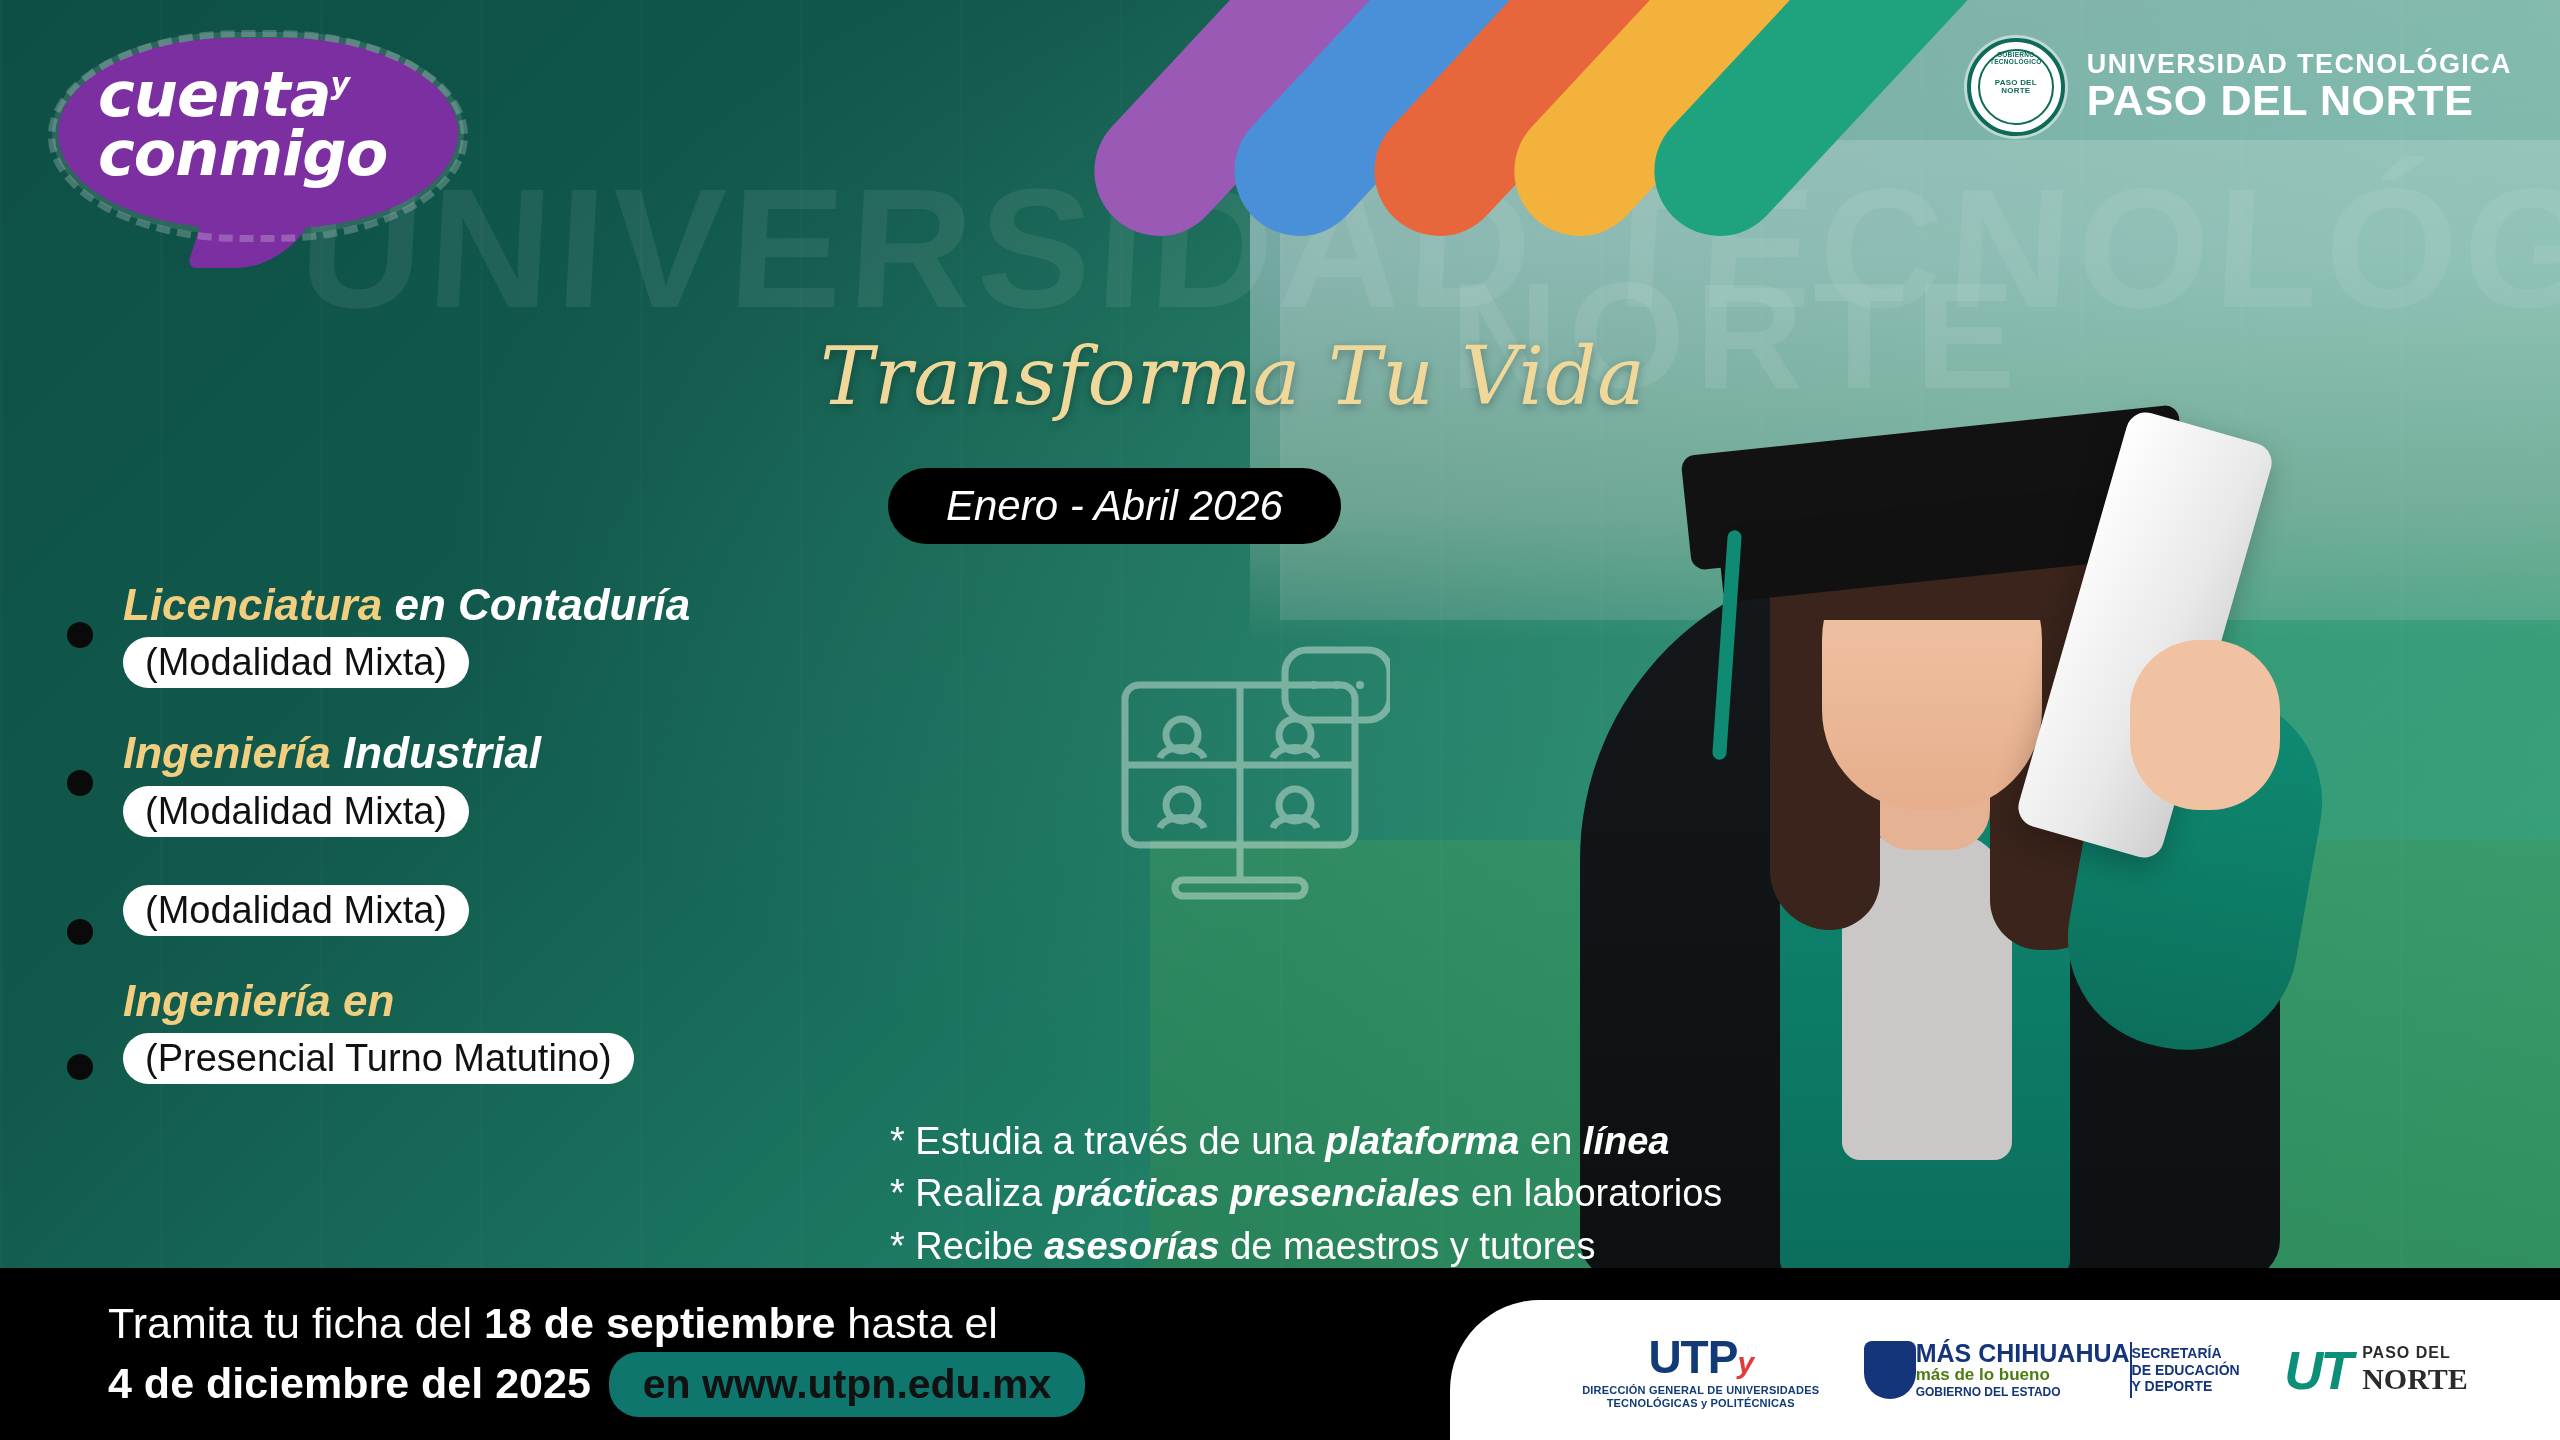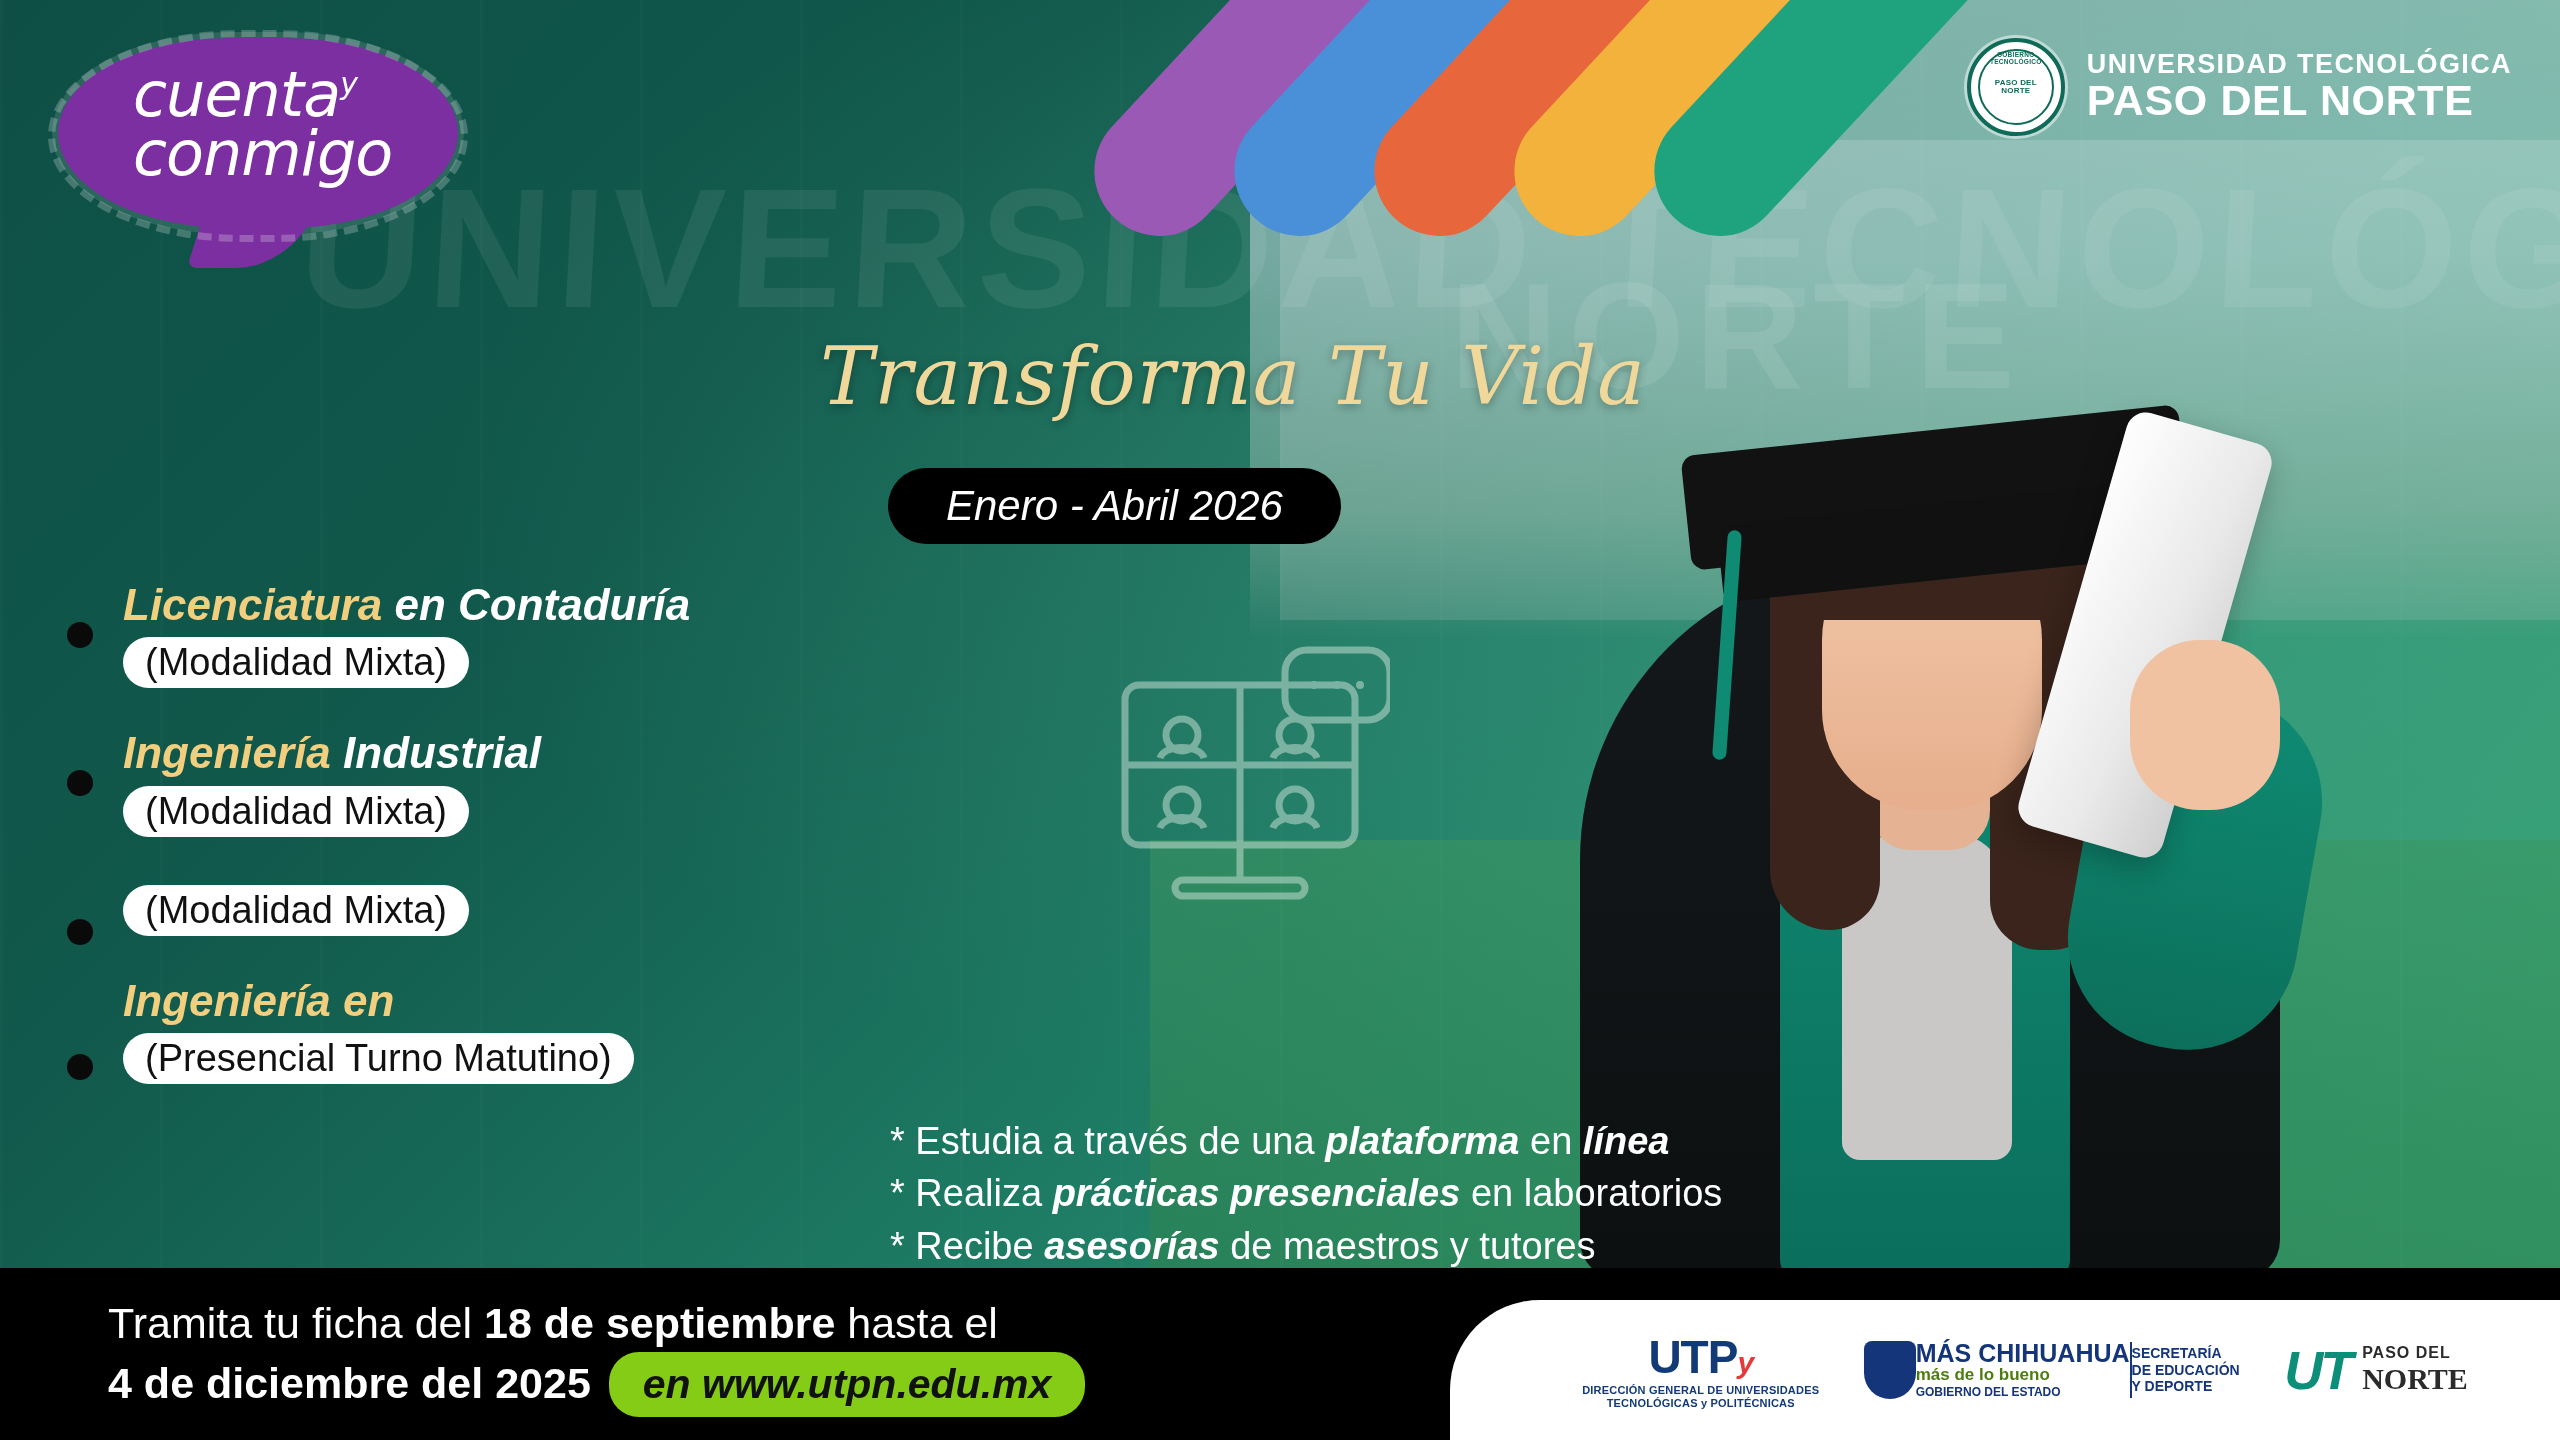--- a/index.html
+++ b/index.html
@@ -116,21 +116,21 @@
   }
   .badge-ring {
     position: absolute; left: 0px; top: 0px; width: 420px; height: 212px;
     border: 7px dashed rgba(255,255,255,0.45);
     border-radius: 210px / 115px;
     opacity: .5;
   }
   .badge-text {
     position: absolute; left: 50px; top: 36px; z-index: 3;
     color: #fff; font-family: "DejaVu Sans", sans-serif;
-    font-weight: 400; font-style: italic; line-height: .92; margin-left: 35px;
+    font-weight: 700; font-style: italic; line-height: .92;
   }
   .badge-text .l1 { font-size: 62px; letter-spacing: -1px; }
   .badge-text .l2 { font-size: 62px; letter-spacing: -1px; margin-top: 2px; }
   .badge-text .dot { font-size: 30px; vertical-align: super; }
 
   
   .headline {
     position: absolute; top: 200px; left: 470px; z-index: 30;
     font-size: 108px; font-weight: 800; font-style: italic;
     color: #ffffff; letter-spacing: -1px; white-space: nowrap;
@@ -234,23 +234,23 @@
   .bottombar {
     position: absolute; left: 0; bottom: 0; width: 2560px; height: 172px;
     background: #000; z-index: 50;
   }
   .bottom-text {
     position: absolute; left: 108px; top: 26px; color: #fff;
     font-size: 43px; line-height: 1.35; white-space: nowrap;
   }
   .bottom-text b { font-weight: 800; text-align: center; }
   .url-pill {
-    display: inline-block; background: #84cc16; color: #111;
+    display: inline-block; background: #0f766e; color: #111;
     border-radius: 30px; padding: 5px 34px; margin-left: 18px;
-    font-style: italic; font-weight: 700; font-size: 41px;
+    font-weight: 700; font-size: 41px;
   }
   .bottom-white {
     position: absolute; right: 0; bottom: 0; width: 1110px; height: 140px;
     background: #fff; border-radius: 90px 0 0 0;
     display: flex; align-items: center; justify-content: space-around;
     padding: 0 70px 0 110px;
   }
   .logo-utp { text-align: center; color: #123a77; }
   .logo-utp .big { font-size: 46px; font-weight: 800; letter-spacing: -1px; }
   .logo-utp .big .y { color: #e33b3b; font-size: 30px; font-style: italic; }

